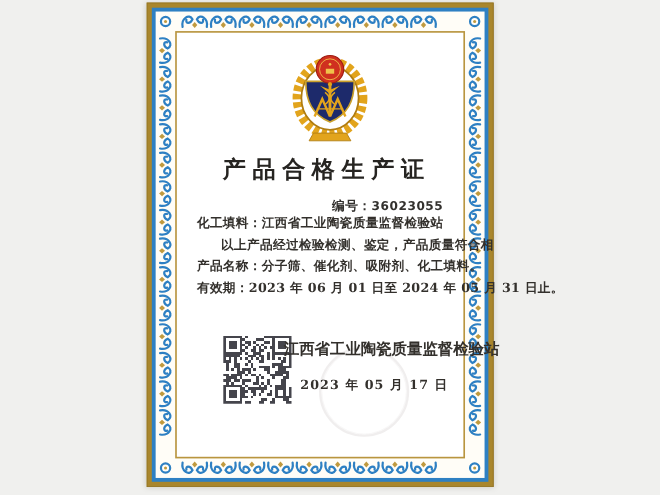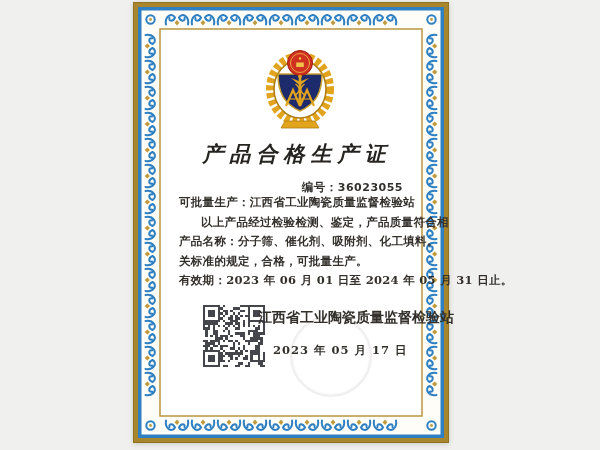--- a/index.html
+++ b/index.html
@@ -11,21 +11,21 @@
   .stage{position:relative;width:600px;height:450px;background:#f0f0ee;}
   .cert{
     position:absolute;left:133px;top:2px;width:316px;height:441px;
     background:#ffffff;box-shadow:0 1px 5px rgba(90,90,80,.25);
   }
   .frame-svg{position:absolute;left:0;top:0;width:316px;height:441px;display:block;}
   .content{position:absolute;left:0;top:0;width:316px;height:441px;}
   .emblem{position:absolute;left:126px;top:42px;width:82px;height:86px;}
   .title{
     position:absolute;left:0;top:138px;width:100%;padding-left:12px;box-sizing:border-box;
-    text-align:center;font-size:21px;font-weight:700;letter-spacing:6px;color:#262421;font-style:italic;
+    text-align:center;font-size:21px;font-weight:700;letter-spacing:6px;color:#262421;
   }
   .serial{
     position:absolute;top:178px;right:46px;
     font-size:11.5px;font-weight:700;color:#33312e;letter-spacing:.5px;padding-left:47px;
   }
   .serial .num{font-family:"DejaVu Sans","Liberation Sans",sans-serif;font-size:11px;}
   .body-block{
     position:absolute;left:46px;top:191px;width:250px;
     font-size:11.5px;font-weight:700;color:#33302c;
   }
@@ -142,27 +142,26 @@
       </svg>
 
       <div class="title">产品合格生产证</div>
 
       <div class="serial">
         <span>编号：</span><span class="num">36023055</span>
       </div>
 
       <div class="body-block">
         <div class="bline">
-          <span>可批量生产：</span><span>江西省工业陶瓷质量监督检验站</span>
+          <span>化工填料：</span><span>江西省工业陶瓷质量监督检验站</span>
         </div>
         <div class="bline indent">以上产品经过检验检测、鉴定，产品质量符合相</div>
         <div class="bline">
           <span>产品名称：</span><span>分子筛、催化剂、吸附剂、化工填料。</span>
         </div>
-        <div class="bline">关标准的规定，合格，可批量生产。</div>
         <div class="bline">有效期：2023 年 06 月 01 日至 2024 年 05 月 31 日止。</div>
       </div>
 
       <div class="seal"></div>
 
       <svg class="qr" id="qr" viewBox="0 0 25 25" shape-rendering="crispEdges" aria-hidden="true">
           <rect x="0" y="0" width="1" height="1" fill="#45454c"></rect>
           <rect x="1" y="0" width="1" height="1" fill="#45454c"></rect>
           <rect x="2" y="0" width="1" height="1" fill="#45454c"></rect>
           <rect x="3" y="0" width="1" height="1" fill="#45454c"></rect>

